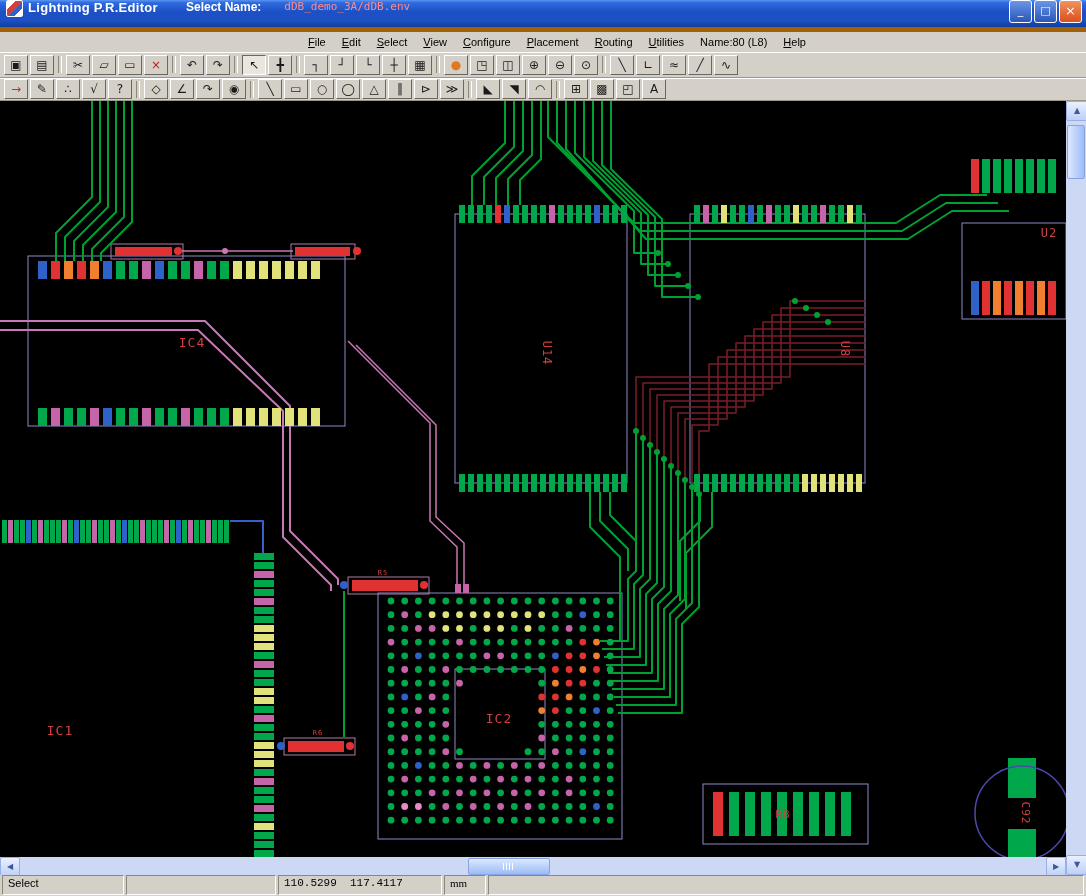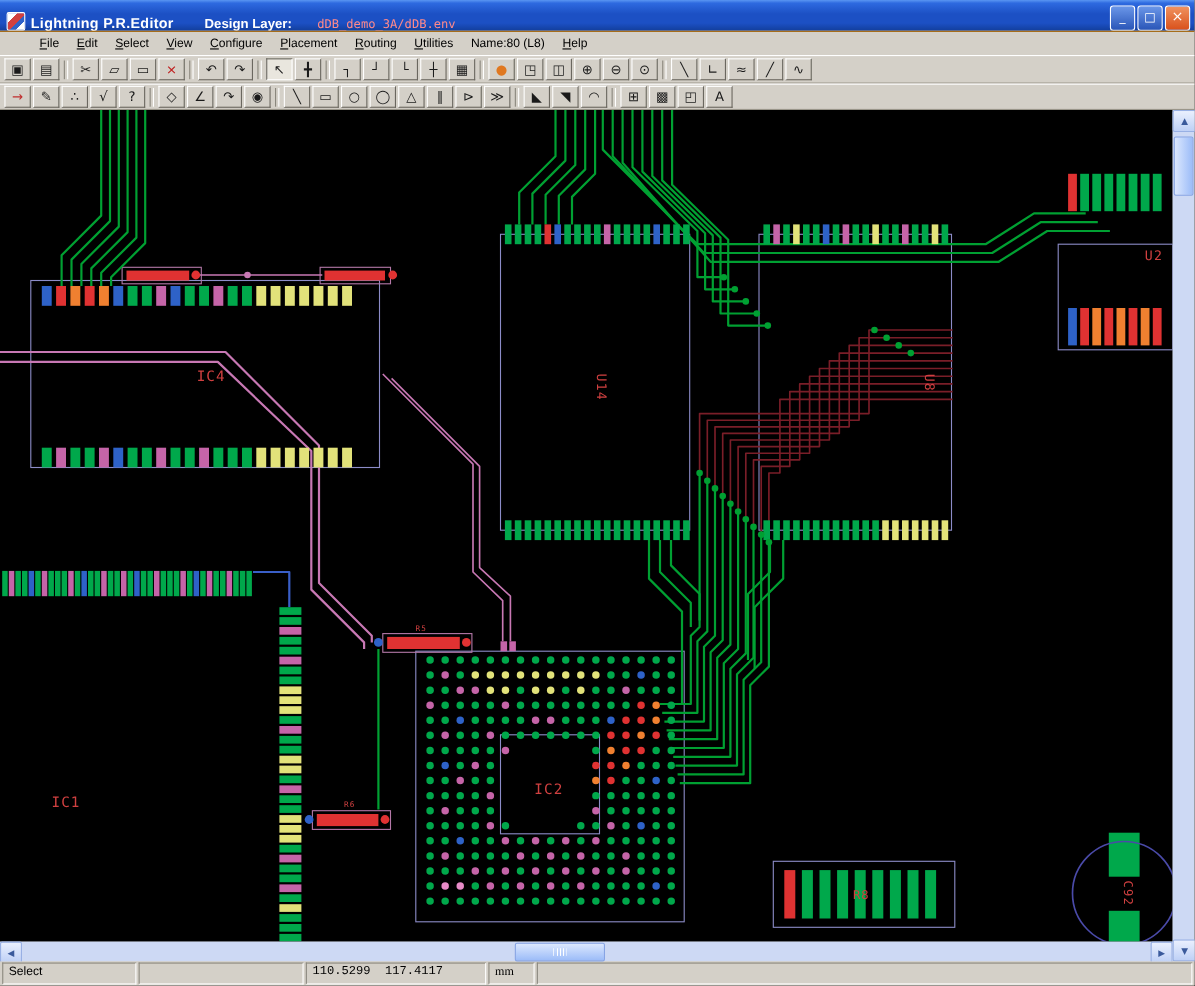--- a/index.html
+++ b/index.html
@@ -1,32 +1,32 @@
 <!DOCTYPE html>
 <html><head>
 <meta charset="utf-8">
 <style>
   html,body{margin:0;padding:0;}
   body{width:1086px;height:896px;background:#D4D0C8;font-family:"Liberation Sans",sans-serif;overflow:hidden;}
   .window{width:1086px;height:896px;display:flex;flex-direction:column;}
   
-  .titlebar{height:28px;display:flex;align-items:flex-end;padding:0 4px;
+  .titlebar{height:28px;display:flex;align-items:flex-start;padding:0 4px;
     background:linear-gradient(180deg,#5A96F2 0%,#2E6AE0 10%,#1C50C4 45%,#1C50C4 75%,#123E9C 100%);}
   .app-icon{width:15px;height:15px;margin:0 5px 0 2px;border:1px solid #fff;border-radius:2px;
     background:linear-gradient(135deg,#ffffff 30%,#D04040 30%,#D04040 55%,#2E62C8 55%,#2E62C8 75%,#ffffff 75%);}
   .title-text{color:#fff;font-weight:bold;font-size:13px;letter-spacing:.3px;}
   .design-label{color:#fff;font-weight:bold;font-size:12px;margin-left:28px;}
   .design-value{color:#FF8A8A;font-size:11px;margin-left:23px;font-family:"DejaVu Sans Mono",monospace;}
   .tb-spacer{flex:1;}
   .win-btn{width:21px;height:21px;margin-left:2px;border:1px solid #fff;border-radius:3px;color:#fff;
     font-size:11px;line-height:19px;text-align:center;font-family:"DejaVu Sans",sans-serif;}
   .win-min,.win-max{background:linear-gradient(180deg,#6A96E8,#2A56B8);}
   .win-close{background:linear-gradient(180deg,#F0925F,#D9511C);font-size:13px;}
   
-  .menubar{height:21px;display:flex;align-items:center;background:#D4D0C8;border-top:1px solid #a16207;padding-left:28px;}
+  .menubar{height:21px;display:flex;align-items:center;background:#D4D0C8;border-top:5px solid #a16207;padding-left:28px;justify-content:center;}
   .menu-item{padding:2px 8px;font-size:11px;color:#000;}
   
   .toolbar{display:flex;align-items:center;background:#D4D0C8;border-top:1px solid #fff;border-bottom:1px solid #9A968A;padding:0 3px;}
   .tb1{height:24px;} .tb2{height:22px;}
   .tb-btn{width:24px;height:20px;margin:0 1px;padding:0;background:#D4D0C8;
     border:1px solid;border-color:#FFFFFF #6A675F #6A675F #FFFFFF;display:flex;align-items:center;justify-content:center;}
   .tb-btn.pressed{border-color:#6A675F #FFFFFF #FFFFFF #6A675F;background:#E9E6DE;}
   .tb-btn span{font-size:12px;line-height:1;color:#1a1a1a;font-family:"DejaVu Sans",sans-serif;}
   .tb-sep{width:2px;height:17px;margin:0 3px;border-left:1px solid #8A877D;border-right:1px solid #FFFFFF;}
   
@@ -56,21 +56,21 @@
   .sb-flex{flex:1;}
 </style>
 </head>
 <body>
 
 <div class="window">
 
   <div class="titlebar">
     <div class="app-icon"></div>
     <span class="title-text">Lightning P.R.Editor</span>
-    <span class="design-label">Design Layer:</span>
+    <span class="design-label">Select Name:</span>
     <span class="design-value">dDB_demo_3A/dDB.env</span>
     <span class="tb-spacer"></span>
     <div class="win-btn win-min">_</div>
     <div class="win-btn win-max">□</div>
     <div class="win-btn win-close">×</div>
   </div>
 
   <div class="menubar">
       <span class="menu-item"><u>F</u>ile</span>
       <span class="menu-item"><u>E</u>dit</span>

